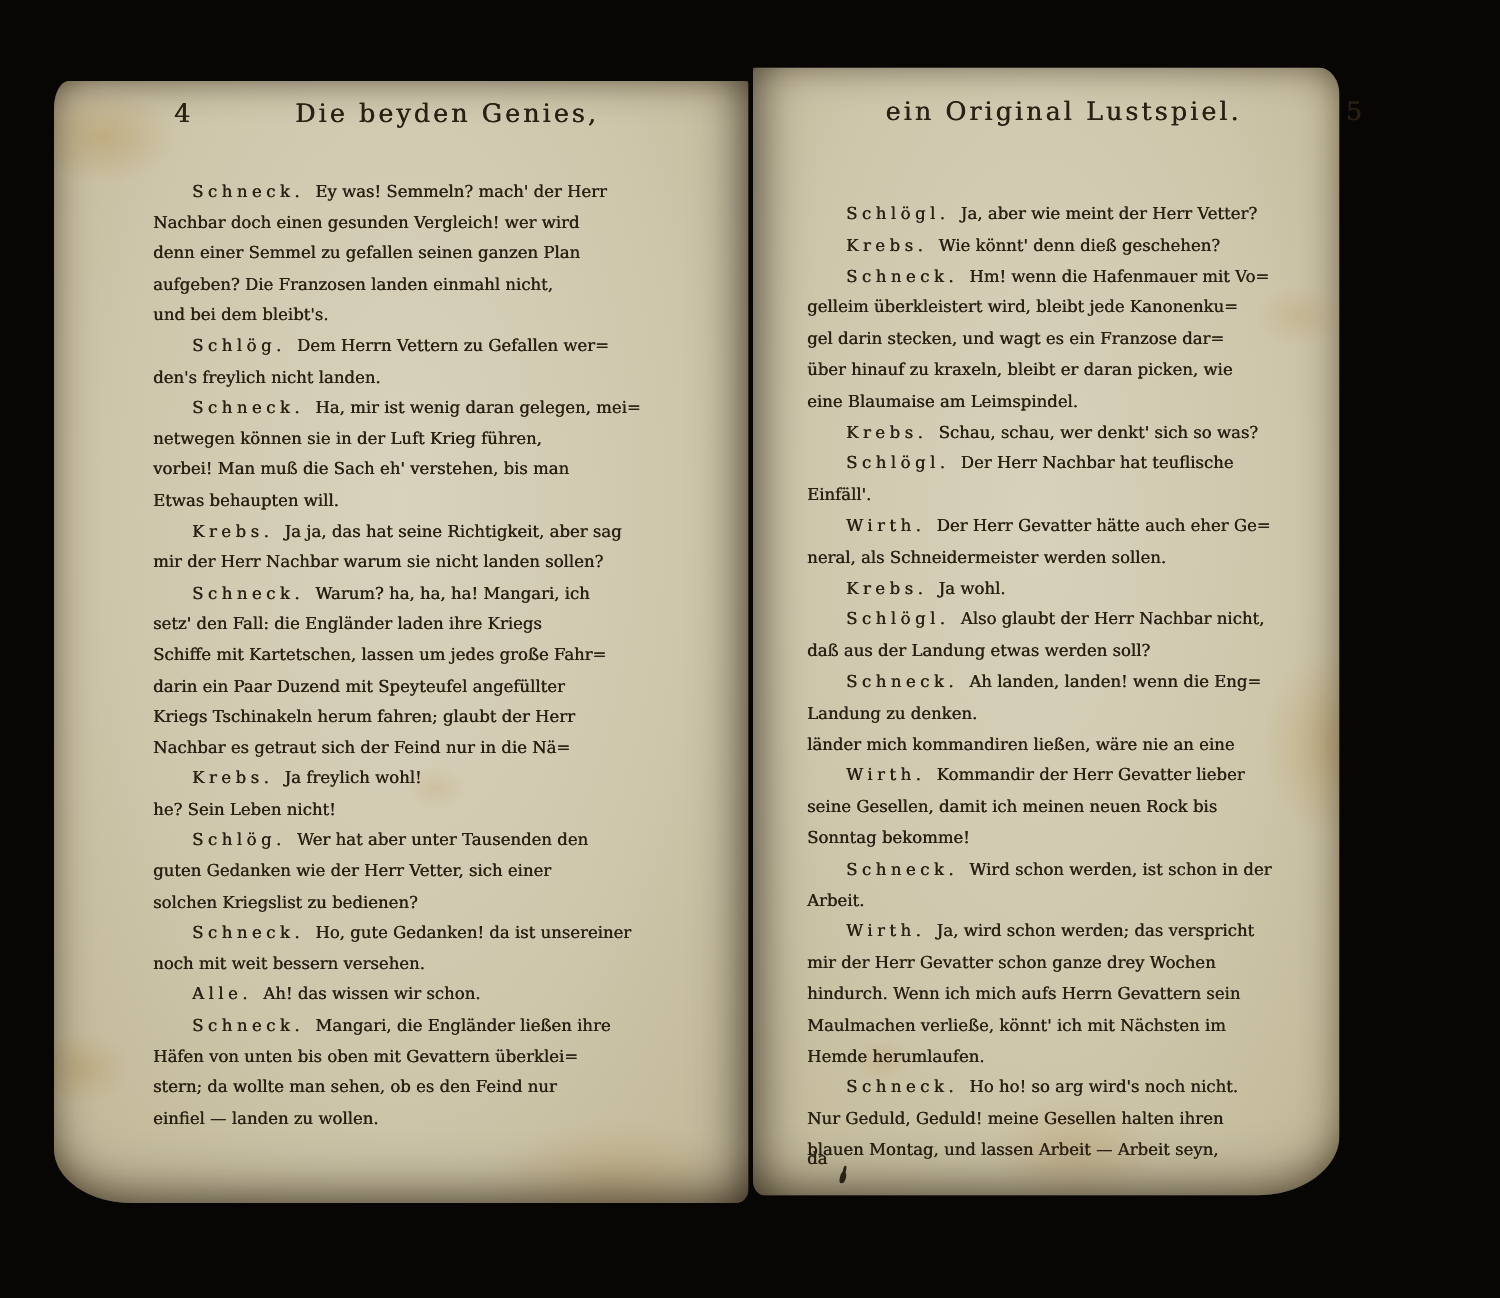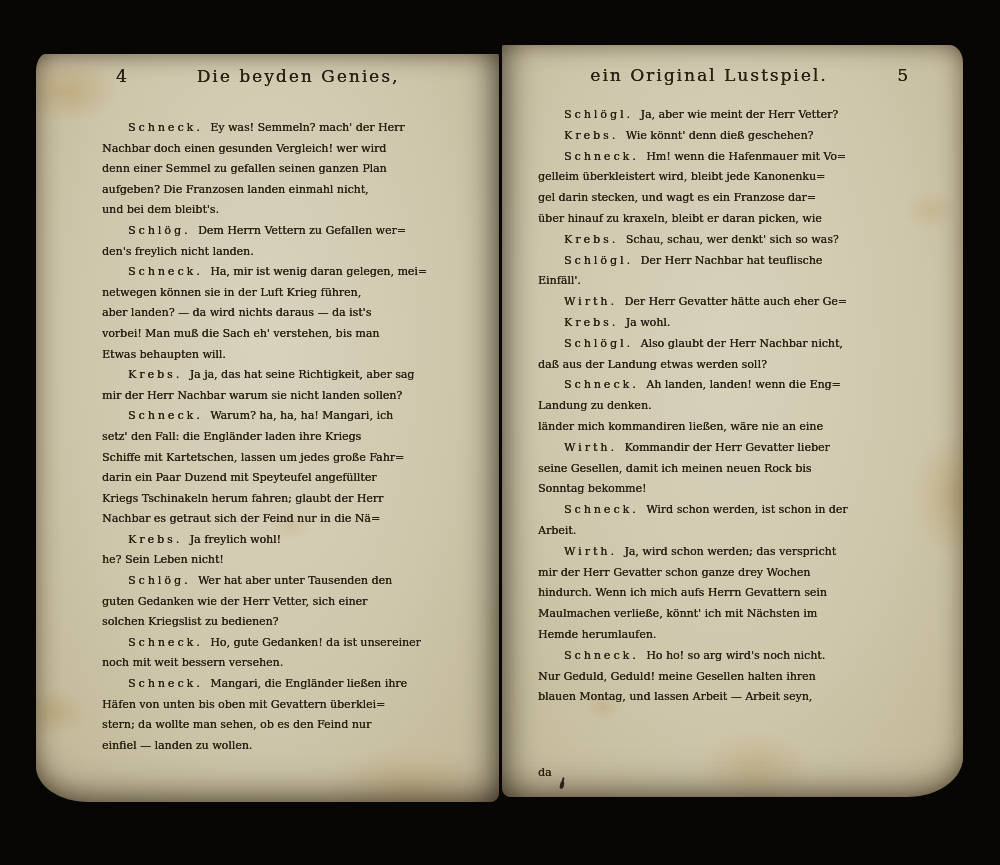--- a/index.html
+++ b/index.html
@@ -23,21 +23,21 @@
       radial-gradient(30px 22px at 55% 63%, rgba(168,128,58,.16), transparent 70%),
       radial-gradient(ellipse at 50% 38%, #d9d2bd 0%, var(--paper,#cfc7ac) 55%, #bfb595 100%);
     border-radius:10px 2px 8px 52px / 18px 2px 10px 36px;
     box-shadow:
       inset -20px 0 30px -14px rgba(15,8,0,.55),
       inset 0 -26px 34px -20px rgba(35,22,6,.6),
       inset 0 16px 26px -16px rgba(45,28,8,.4),
       inset 16px 0 26px -16px rgba(45,28,8,.4);
   }
   .page-right{
-    left:502px;top:45px;width:461px;height:752px;
+    left:502px;top:45px;width:391px;height:752px;
     background:
       radial-gradient(60px 90px at 98% 60%, rgba(172,132,62,.3), transparent 70%),
       radial-gradient(40px 30px at 93% 22%, rgba(172,132,62,.2), transparent 70%),
       radial-gradient(80px 50px at 55% 96%, rgba(168,128,58,.22), transparent 72%),
       radial-gradient(26px 20px at 22% 88%, rgba(168,128,58,.2), transparent 70%),
       radial-gradient(ellipse at 48% 40%, #d8d1bb 0%, var(--paper,#cfc7ac) 55%, #c0b695 100%);
     border-radius:2px 14px 56px 8px / 2px 18px 40px 10px;
     box-shadow:
       inset 20px 0 30px -14px rgba(15,8,0,.5),
       inset 0 -26px 34px -20px rgba(35,22,6,.55),
@@ -47,21 +47,21 @@
   .runhead{position:absolute;font-size:17px;white-space:nowrap;}
   .page-left  .runhead{top:12px;left:66px;width:392px;}
   .page-right .runhead{top:20px;left:36px;width:398px;}
   .page-num{position:absolute;top:0;}
   .page-left  .page-num{left:14px;}
   .page-right .page-num{right:28px;}
   .run-title{display:block;text-align:center;letter-spacing:2px;}
   .page-right .run-title{padding-right:56px;}
   .body-text{position:absolute;font-size:11px;}
   .page-left  .body-text{top:64px;left:66px;width:394px;line-height:20.6px;}
-  .page-right .body-text{top:60px;left:36px;width:398px;line-height:20.8px;}
+  .page-right .body-text{top:88px;left:36px;width:398px;line-height:20.8px;}
   .line{white-space:nowrap;}
   .line.indent{text-indent:26px;}
   .speaker{letter-spacing:3px;margin-right:4px;}
   .catchword{padding-right:12px;}
   .ink-dot{
     position:absolute;left:58px;top:736px;width:4px;height:8px;
     background:#2a2014;border-radius:50% 50% 60% 40%;transform:rotate(12deg);
     box-shadow:0 -5px 0 -1px #2a2014;
   }
 </style>
@@ -78,61 +78,63 @@
     <div class="body-text">
         <div class="line indent"><span class="speaker">Schneck.</span> Ey was! Semmeln? mach' der Herr</div>
         <div class="line">Nachbar doch einen gesunden Vergleich! wer wird</div>
         <div class="line">denn einer Semmel zu gefallen seinen ganzen Plan</div>
         <div class="line">aufgeben? Die Franzosen landen einmahl nicht,</div>
         <div class="line">und bei dem bleibt's.</div>
         <div class="line indent"><span class="speaker">Schlög.</span> Dem Herrn Vettern zu Gefallen wer=</div>
         <div class="line">den's freylich nicht landen.</div>
         <div class="line indent"><span class="speaker">Schneck.</span> Ha, mir ist wenig daran gelegen, mei=</div>
         <div class="line">netwegen können sie in der Luft Krieg führen,</div>
-        <div class="line">aber landen? — da wird nichts daraus — da ist's</div>
         <div class="line">vorbei! Man muß die Sach eh' verstehen, bis man</div>
         <div class="line">Etwas behaupten will.</div>
         <div class="line indent"><span class="speaker">Krebs.</span> Ja ja, das hat seine Richtigkeit, aber sag</div>
         <div class="line">mir der Herr Nachbar warum sie nicht landen sollen?</div>
         <div class="line indent"><span class="speaker">Schneck.</span> Warum? ha, ha, ha! Mangari, ich</div>
         <div class="line">setz' den Fall: die Engländer laden ihre Kriegs</div>
         <div class="line">Schiffe mit Kartetschen, lassen um jedes große Fahr=</div>
         <div class="line">darin ein Paar Duzend mit Speyteufel angefüllter</div>
         <div class="line">Kriegs Tschinakeln herum fahren; glaubt der Herr</div>
         <div class="line">Nachbar es getraut sich der Feind nur in die Nä=</div>
         <div class="line indent"><span class="speaker">Krebs.</span> Ja freylich wohl!</div>
         <div class="line">he? Sein Leben nicht!</div>
         <div class="line indent"><span class="speaker">Schlög.</span> Wer hat aber unter Tausenden den</div>
         <div class="line">guten Gedanken wie der Herr Vetter, sich einer</div>
         <div class="line">solchen Kriegslist zu bedienen?</div>
         <div class="line indent"><span class="speaker">Schneck.</span> Ho, gute Gedanken! da ist unsereiner</div>
         <div class="line">noch mit weit bessern versehen.</div>
+        <div class="line indent"><span class="speaker">Alle.</span> Ah! das wissen wir schon.</div>
         <div class="line indent"><span class="speaker">Schneck.</span> Mangari, die Engländer ließen ihre</div>
         <div class="line">Häfen von unten bis oben mit Gevattern überklei=</div>
         <div class="line">stern; da wollte man sehen, ob es den Feind nur</div>
         <div class="line">einfiel — landen zu wollen.</div>
       </div>
   </div>
 
   <div class="page page-right">
     <div class="runhead">
       <span class="run-title">ein Original Lustspiel.</span>
       <span class="page-num">5</span>
     </div>
     <div class="body-text">
         <div class="line indent"><span class="speaker">Schlögl.</span> Ja, aber wie meint der Herr Vetter?</div>
         <div class="line indent"><span class="speaker">Krebs.</span> Wie könnt' denn dieß geschehen?</div>
         <div class="line indent"><span class="speaker">Schneck.</span> Hm! wenn die Hafenmauer mit Vo=</div>
         <div class="line">gelleim überkleistert wird, bleibt jede Kanonenku=</div>
         <div class="line">gel darin stecken, und wagt es ein Franzose dar=</div>
         <div class="line">über hinauf zu kraxeln, bleibt er daran picken, wie</div>
+        <div class="line">eine Blaumaise am Leimspindel.</div>
         <div class="line indent"><span class="speaker">Krebs.</span> Schau, schau, wer denkt' sich so was?</div>
         <div class="line indent"><span class="speaker">Schlögl.</span> Der Herr Nachbar hat teuflische</div>
         <div class="line">Einfäll'.</div>
         <div class="line indent"><span class="speaker">Wirth.</span> Der Herr Gevatter hätte auch eher Ge=</div>
+        <div class="line">neral, als Schneidermeister werden sollen.</div>
         <div class="line indent"><span class="speaker">Krebs.</span> Ja wohl.</div>
         <div class="line indent"><span class="speaker">Schlögl.</span> Also glaubt der Herr Nachbar nicht,</div>
         <div class="line">daß aus der Landung etwas werden soll?</div>
         <div class="line indent"><span class="speaker">Schneck.</span> Ah landen, landen! wenn die Eng=</div>
         <div class="line">Landung zu denken.</div>
         <div class="line">länder mich kommandiren ließen, wäre nie an eine</div>
         <div class="line indent"><span class="speaker">Wirth.</span> Kommandir der Herr Gevatter lieber</div>
         <div class="line">seine Gesellen, damit ich meinen neuen Rock bis</div>
         <div class="line">Sonntag bekomme!</div>
         <div class="line indent"><span class="speaker">Schneck.</span> Wird schon werden, ist schon in der</div>

